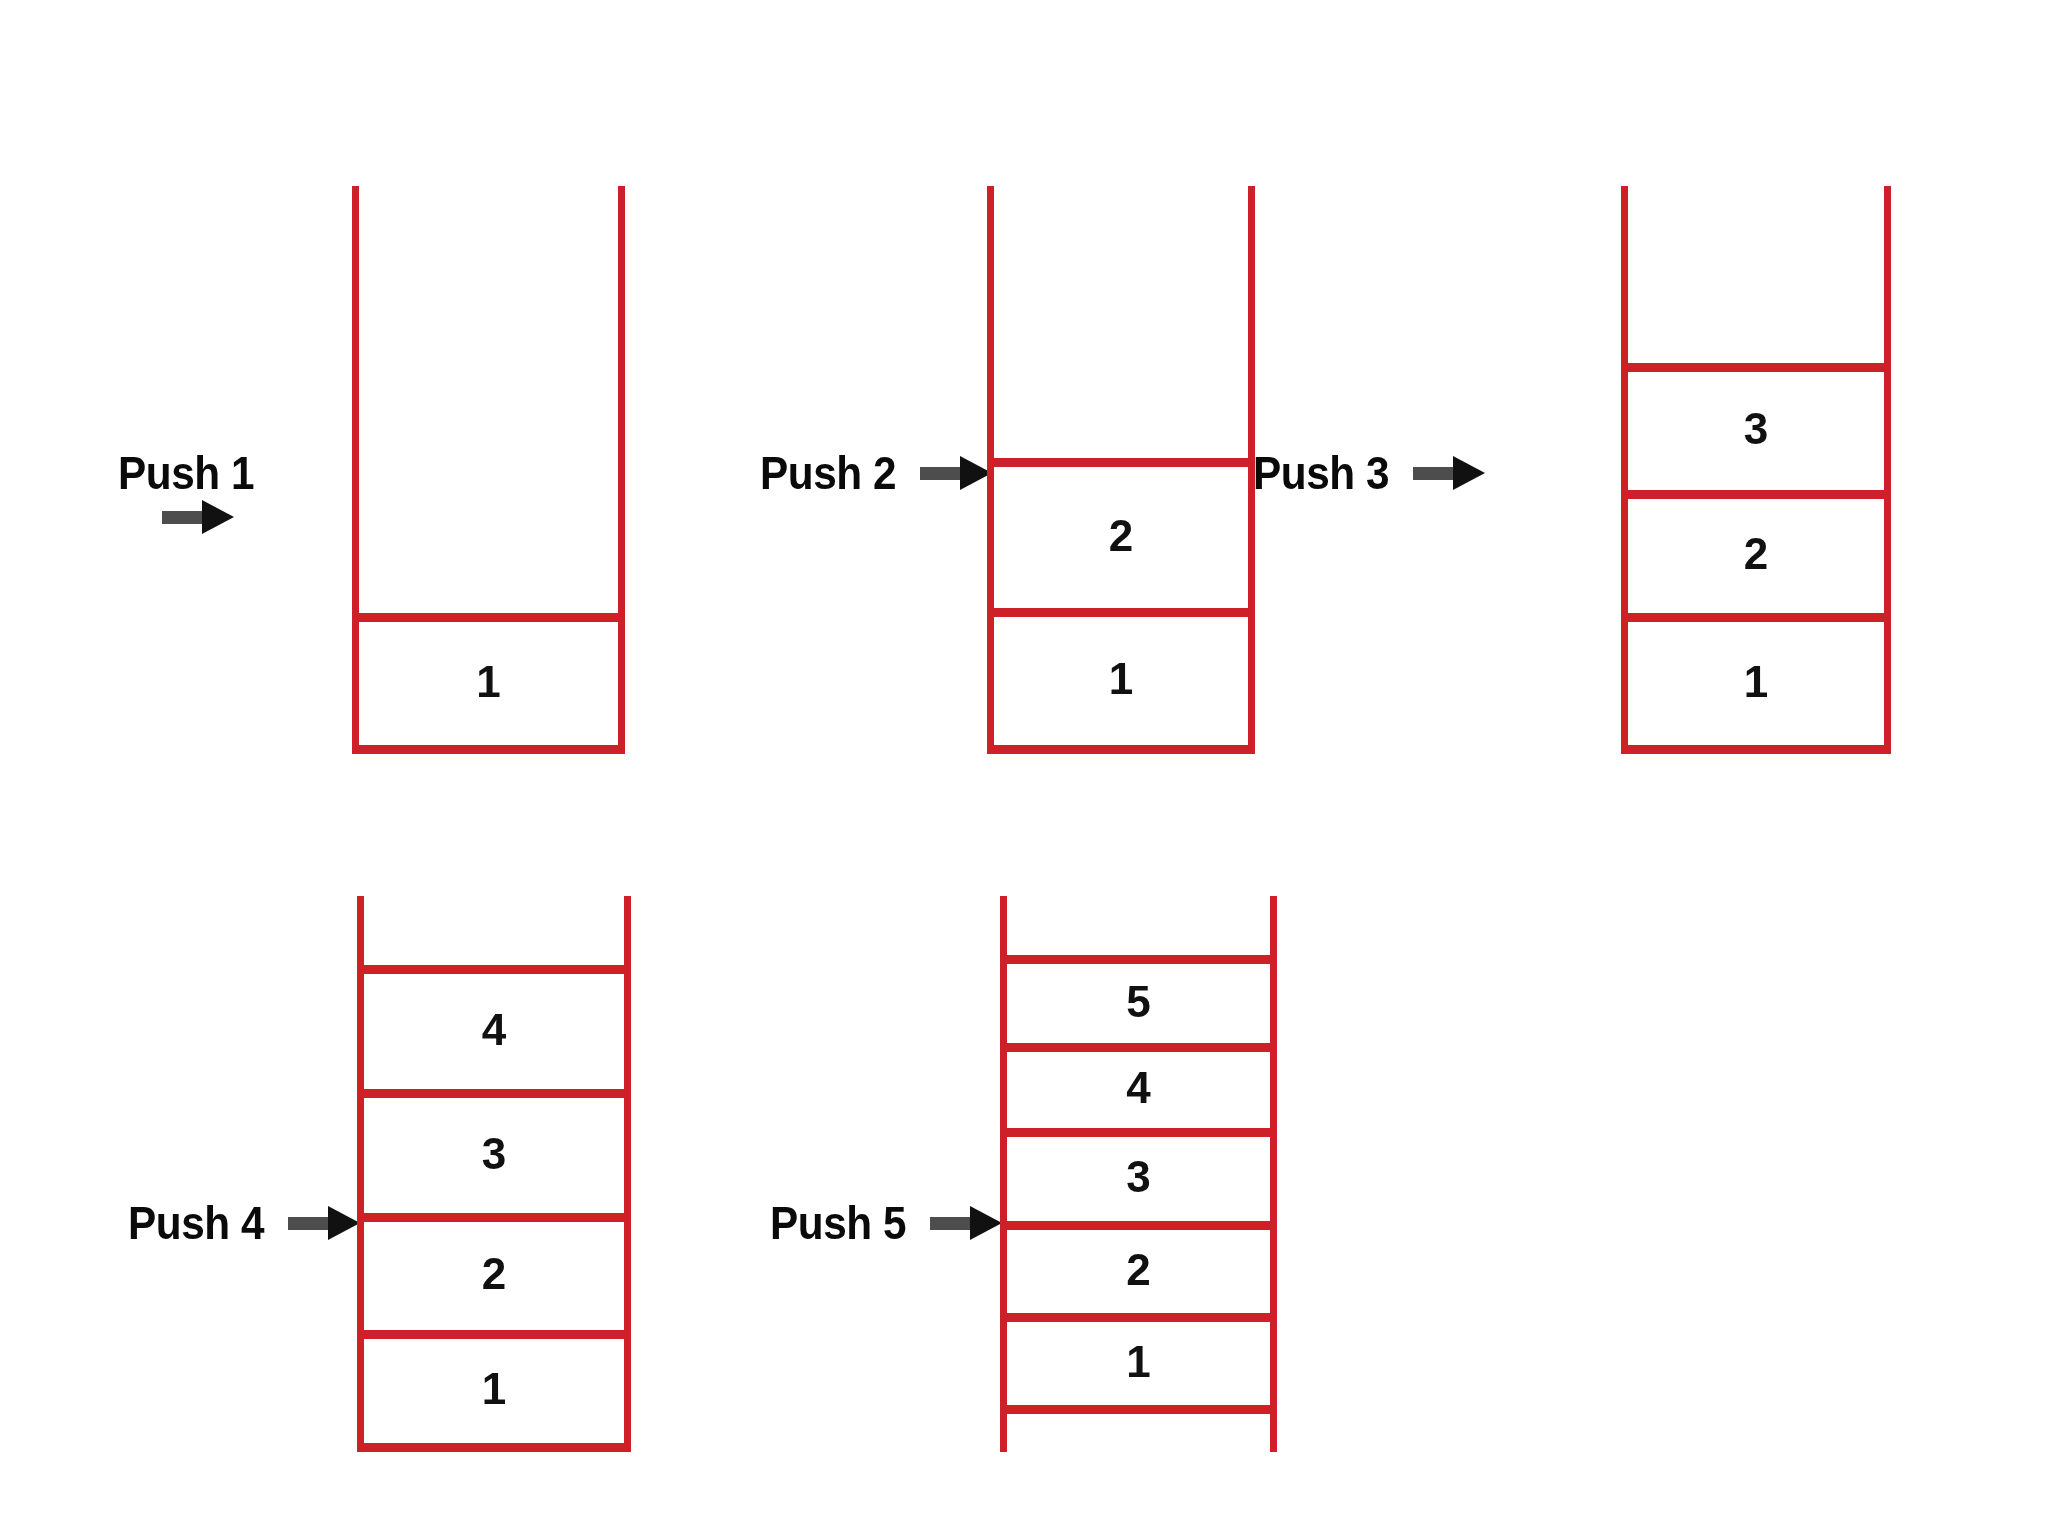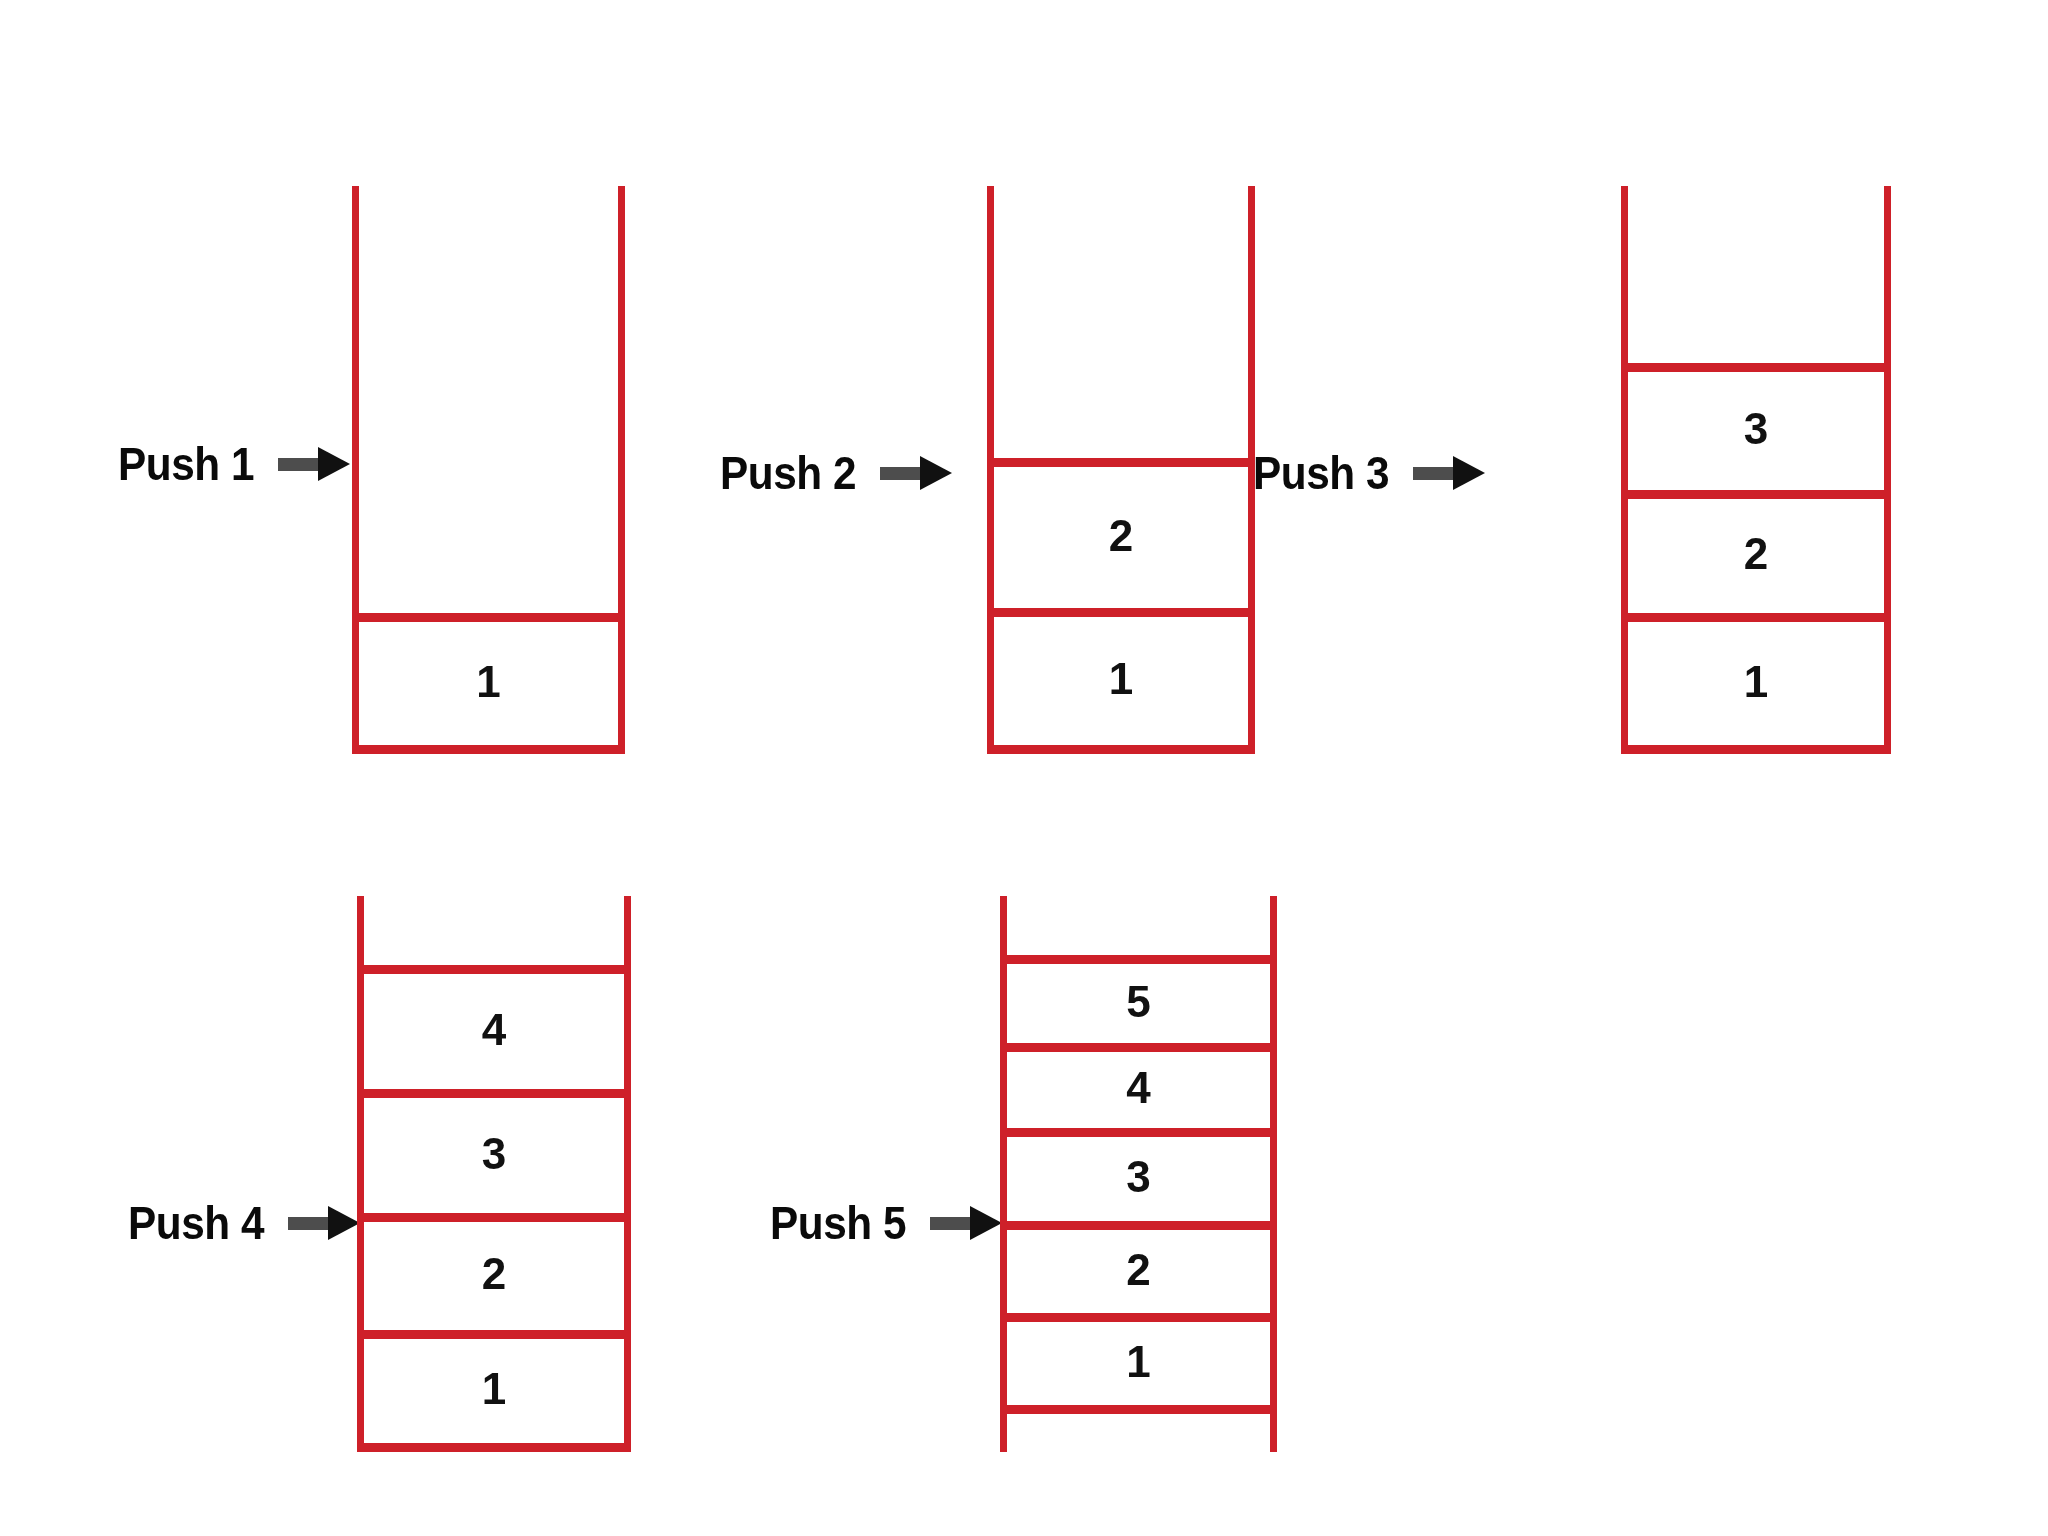--- a/index.html
+++ b/index.html
@@ -103,39 +103,39 @@
     border-top: 17px solid transparent;
     border-bottom: 17px solid transparent;
     border-left: 32px solid #111111;
   }
 </style>
 </head>
 <body>
 
 <div id="canvas">
 
-  <div class="push-label" style="left:118px; top:437px;">
+  <div class="push-label" style="left:118px; top:446px;flex-direction:column;">
     <span class="push-text">Push 1</span>
     <span class="push-arrow">
       <span class="shaft" style="background: rgb(77, 77, 77);"></span>
       <span class="head" style="border-left-color: rgb(17, 17, 17);"></span>
     </span>
   </div>
 
   <div class="stack-group" style="left:352px; top:186px; width:273px; height:568px;">
     <div class="stack-wall left" style="height: 568px; background: rgb(206, 32, 41);"></div>
     <div class="stack-wall right" style="height: 568px; background: rgb(206, 32, 41);"></div>
 
     <div class="stack-cell" style="top: 427px; height: 132px; border-top-color: rgb(206, 32, 41);">
       <span class="cell-value" style="color: rgb(17, 17, 17);">1</span>
     </div>
     <div class="stack-base" style="top: 559px; background: rgb(206, 32, 41);"></div>
   </div>
 
-  <div class="push-label" style="left:720px; top:446px;">
+  <div class="push-label" style="left:760px; top:446px;">
     <span class="push-text">Push 2</span>
     <span class="push-arrow">
       <span class="shaft" style="background: rgb(77, 77, 77);"></span>
       <span class="head" style="border-left-color: rgb(17, 17, 17);"></span>
     </span>
   </div>
 
   <div class="stack-group" style="left:987px; top:186px; width:268px; height:568px;">
     <div class="stack-wall left" style="height: 568px; background: rgb(206, 32, 41);"></div>
     <div class="stack-wall right" style="height: 568px; background: rgb(206, 32, 41);"></div>

